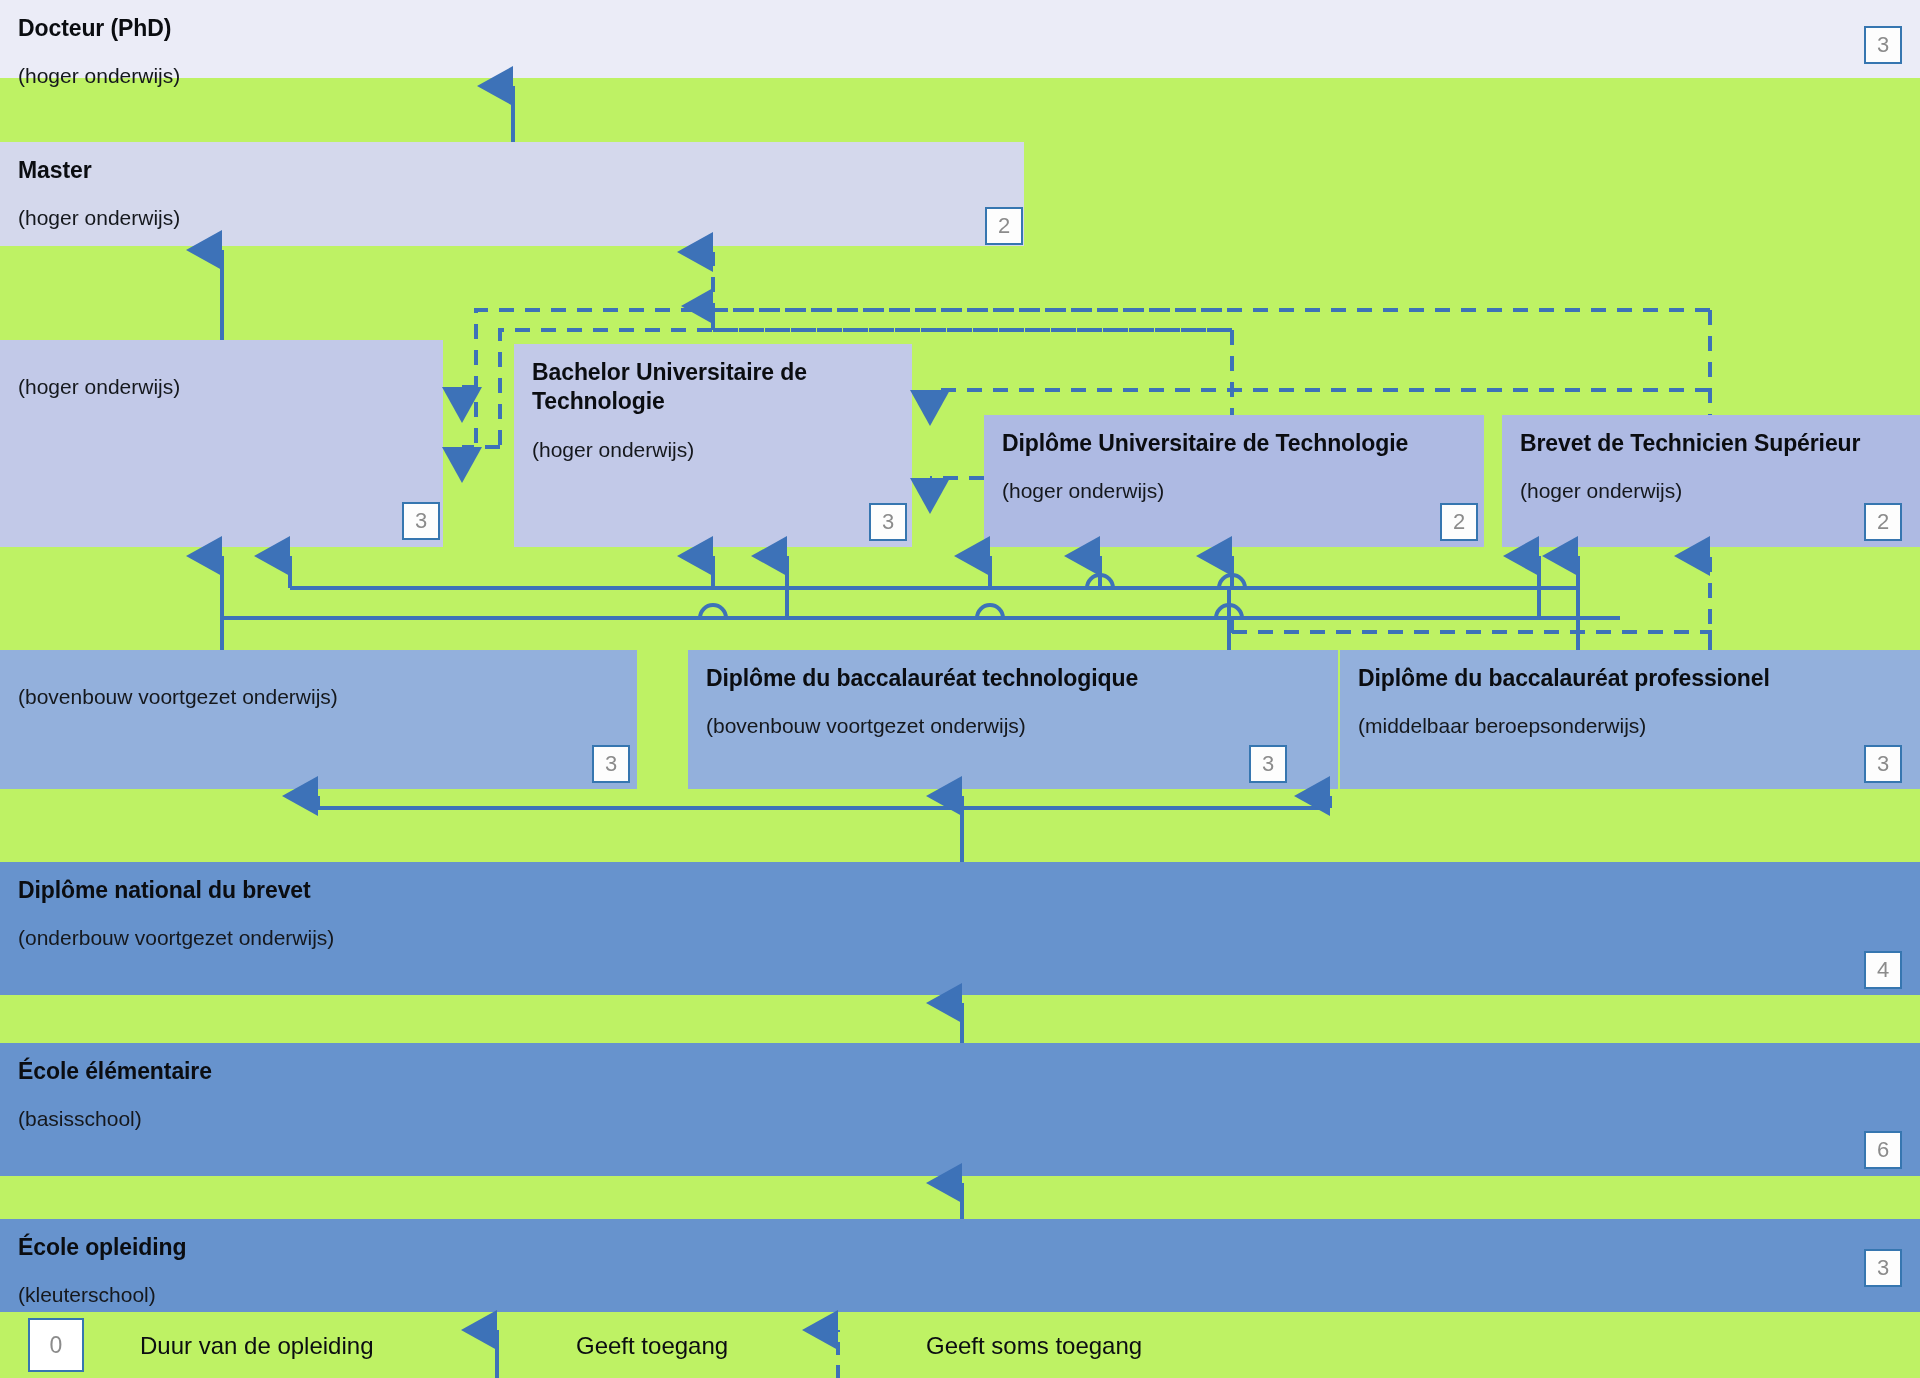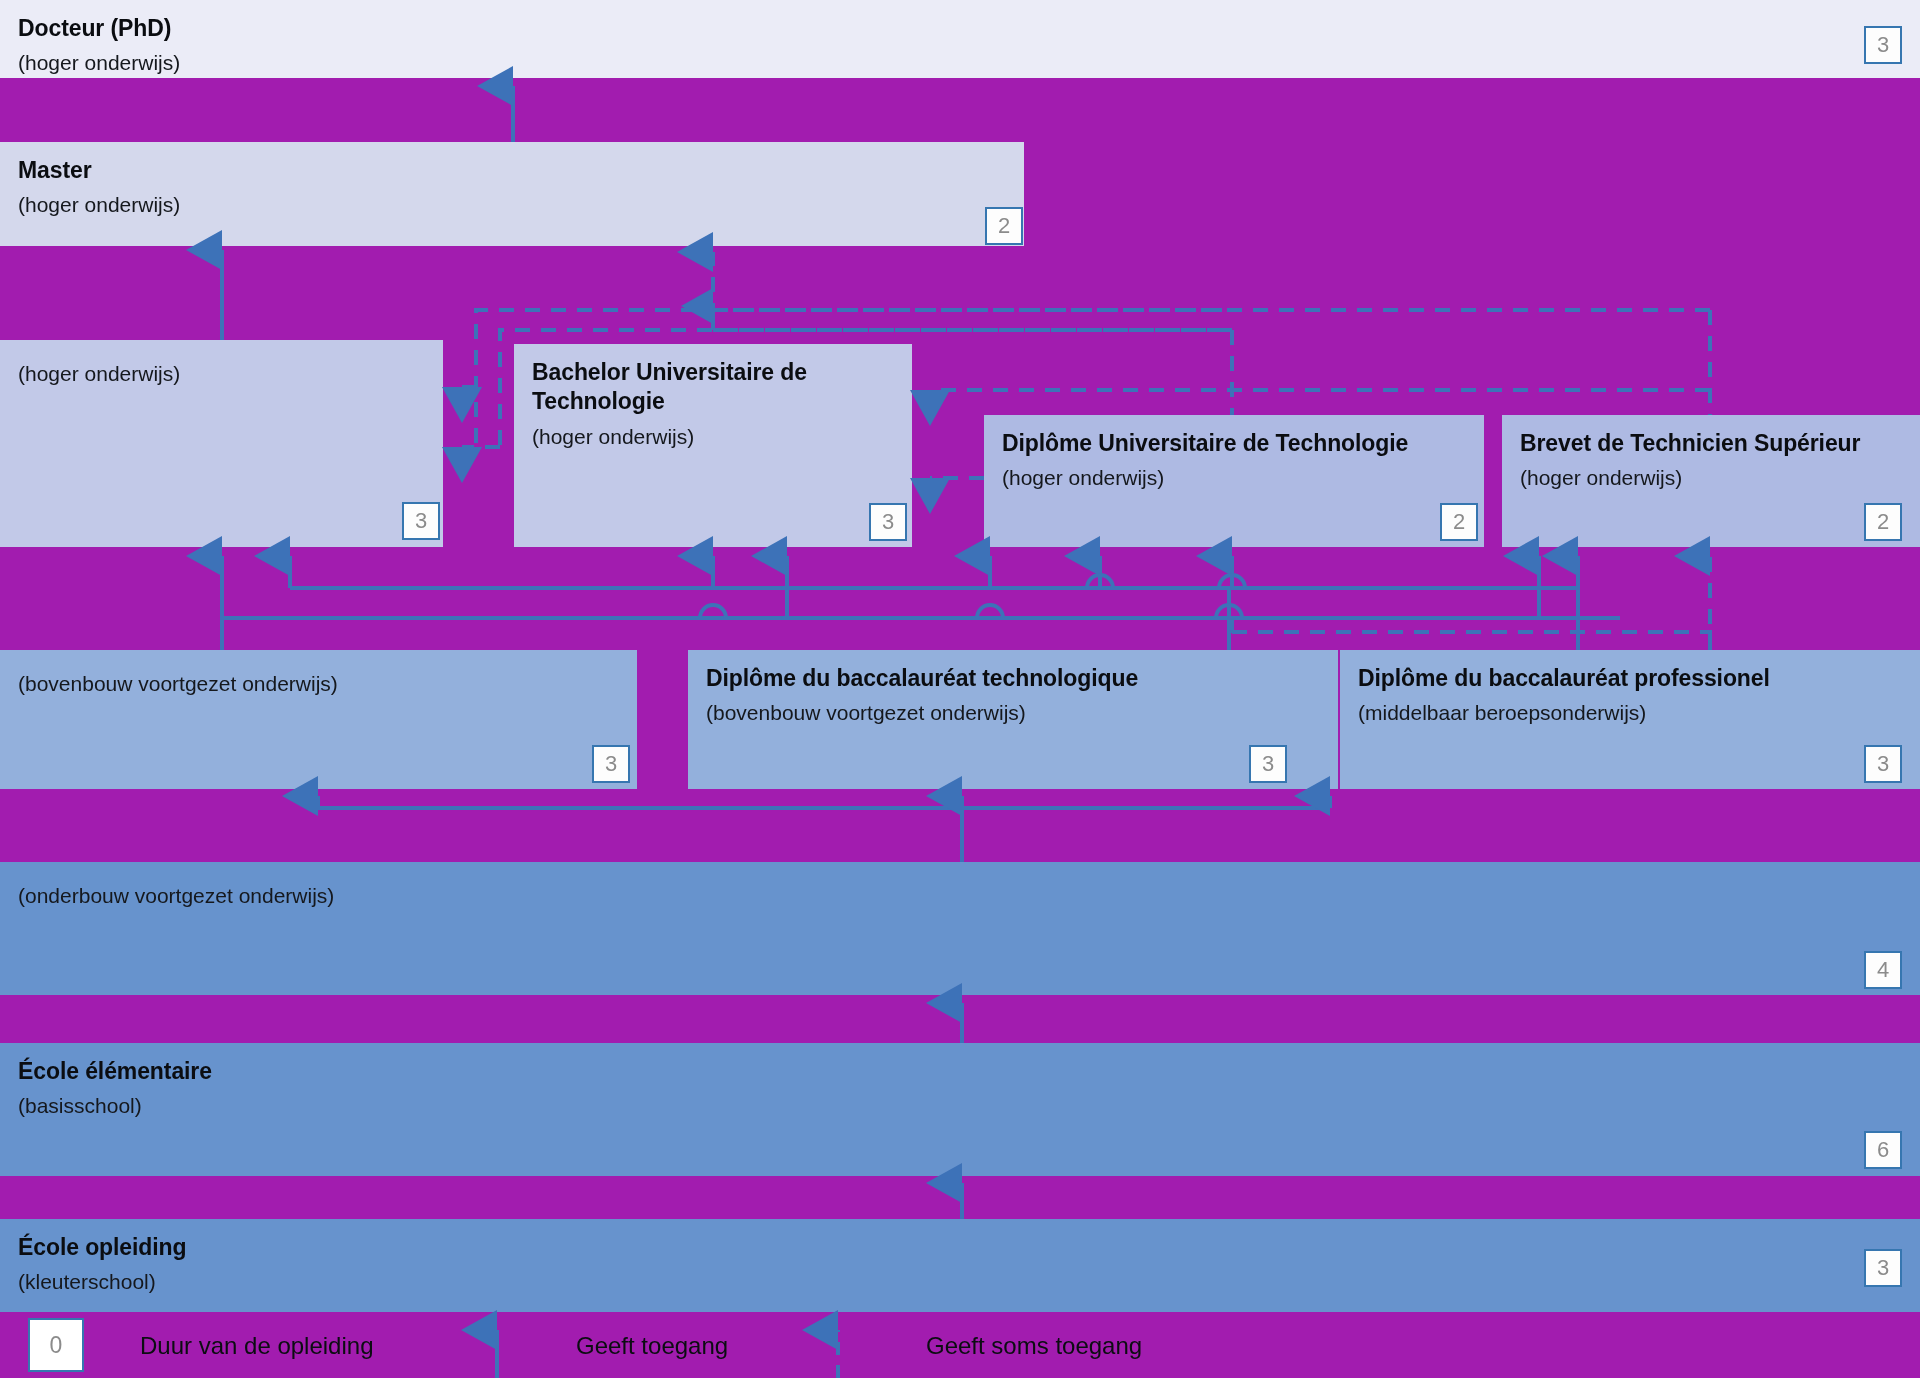--- a/index.html
+++ b/index.html
@@ -10,39 +10,39 @@
   }
   body {
     font-family: "Liberation Sans", sans-serif;
     width: 1920px; height: 1378px;
     overflow: hidden;
   }
   #stage {
     position: relative;
     width: 1920px;
     height: 1378px;
-    background: #a21caf;
+    background: #bef264;
   }
   
   .box {
     position: absolute;
     padding: 14px 18px 0 18px;
   }
   .box .title {
     font-weight: bold;
     font-size: 23px;
     line-height: 1.28;
     color: #0b0d11;
     letter-spacing: -0.1px;
   }
   .box .sub {
     font-size: 21px;
     line-height: 1.3;
     color: #15181d;
-    margin-top: 6px;
+    margin-top: 19px;
     font-weight: 400;
   }
   .badge {
     position: absolute;
     width: 38px; height: 38px;
     background: #fdfdfd;
     border: 2px solid #3676b0;
     color: #8b8b8b;
     font-size: 22px;
     display: flex;
@@ -135,20 +135,21 @@
   </div>
   <div class="badge" style="left:1249px; top:745px;">3</div>
 
   <div class="box" style="left:1340px; top:650px; width:580px; height:139px; background:#93b0dc;">
     <div class="title">Diplôme du baccalauréat professionel</div>
     <div class="sub">(middelbaar beroepsonderwijs)</div>
   </div>
   <div class="badge" style="left:1864px; top:745px;">3</div>
 
   <div class="box" style="left:0px; top:862px; width:1920px; height:133px; background:#6793cd;">
+    <div class="title">Diplôme national du brevet</div>
     <div class="sub">(onderbouw voortgezet onderwijs)</div>
   </div>
   <div class="badge" style="left:1864px; top:951px;">4</div>
 
   <div class="box" style="left:0px; top:1043px; width:1920px; height:133px; background:#6793cd;">
     <div class="title">École élémentaire</div>
     <div class="sub">(basisschool)</div>
   </div>
   <div class="badge" style="left:1864px; top:1131px;">6</div>
 

